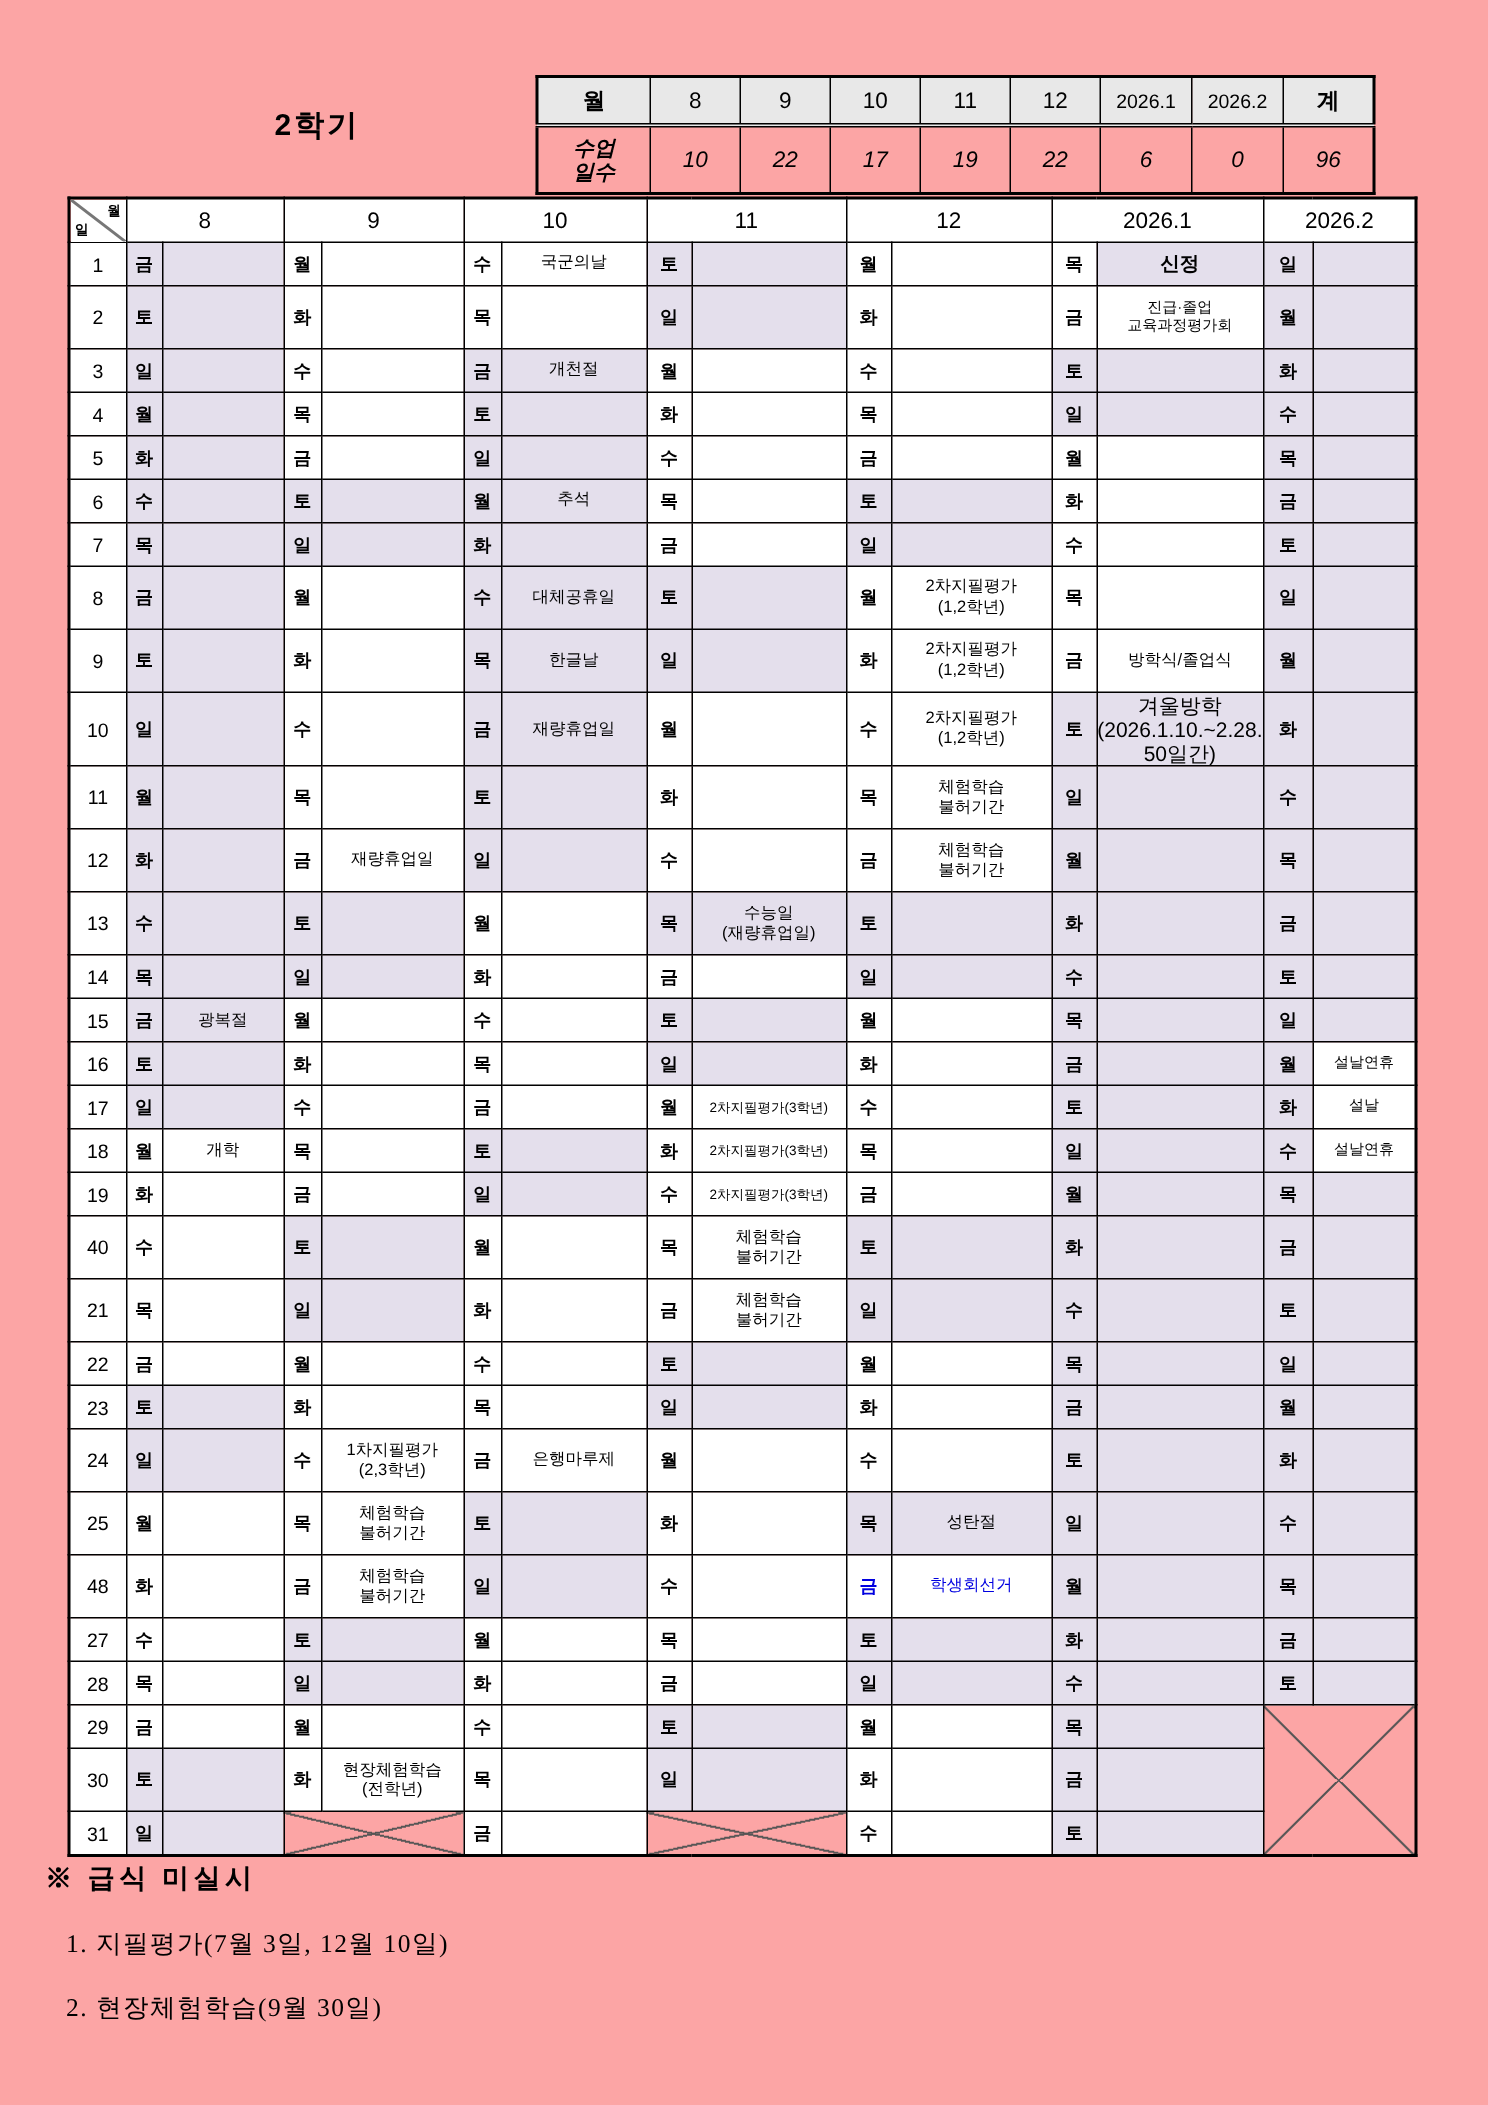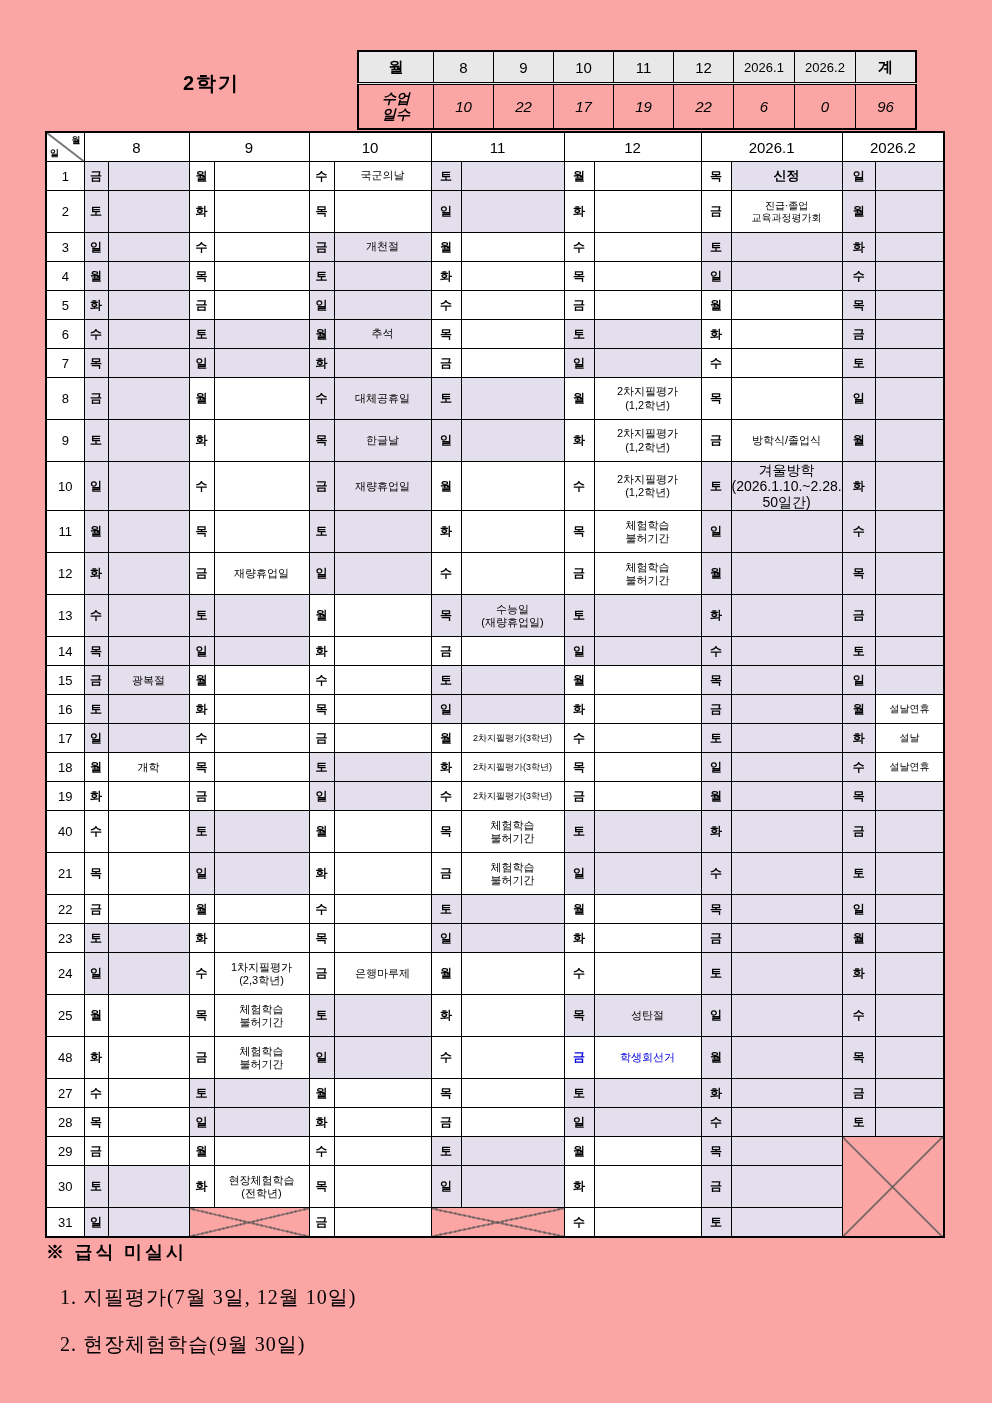--- a/index.html
+++ b/index.html
@@ -42,23 +42,23 @@
   .xcell{
     background-image:
       linear-gradient(to top right,transparent calc(50% - 0.7px),#555 calc(50% - 0.7px) calc(50% + 0.7px),transparent calc(50% + 0.7px)),
       linear-gradient(to bottom right,transparent calc(50% - 0.7px),#555 calc(50% - 0.7px) calc(50% + 0.7px),transparent calc(50% + 0.7px));
   }
   .corner{position:relative;padding:0;}
   .corner svg{position:absolute;left:0;top:0;width:100%;height:100%;}
   .c-m{position:absolute;top:1px;right:3px;font-size:9px;font-weight:bold;}
   .c-d{position:absolute;bottom:1px;left:3px;font-size:9px;font-weight:bold;}
   
-  .foot{position:absolute;left:46px;top:1240px;font-family:"Liberation Serif","DejaVu Serif",serif;}
+  .foot{position:absolute;left:30px;top:1240px;font-family:"Liberation Serif","DejaVu Serif",serif;}
   .fh{font-size:18px;font-weight:bold;letter-spacing:3px;}
-  .fi{font-size:20px;margin-top:20px;margin-left:14px;letter-spacing:1px;}
+  .fi{font-size:17px;margin-top:20px;margin-left:14px;letter-spacing:1px;}
 </style>
 </head>
 <body>
 
 <div class="page">
 
   <div class="title">2학기</div>
 
   <table class="summary">
     <tbody>

